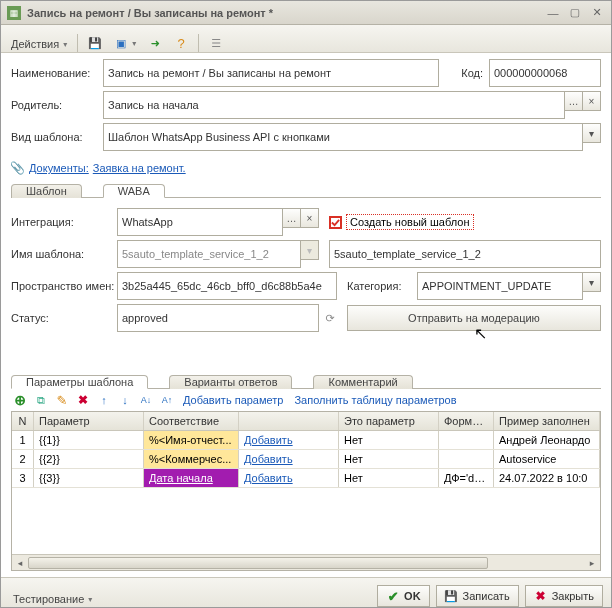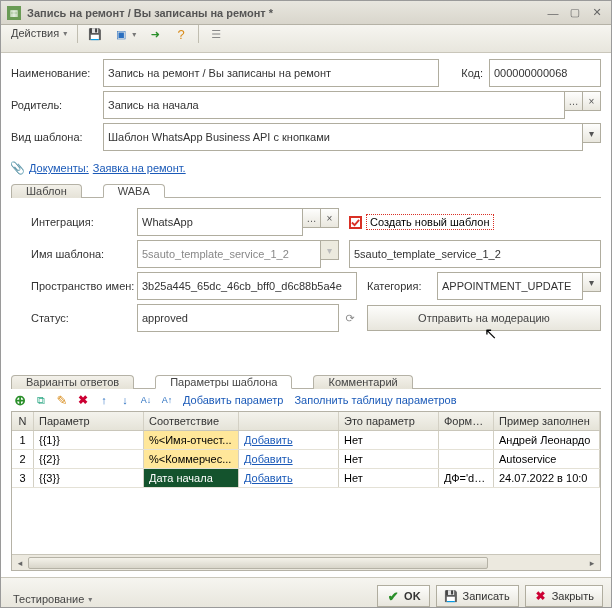--- a/index.html
+++ b/index.html
@@ -3,38 +3,38 @@
 <meta charset="utf-8">
 <style>
 * { box-sizing: border-box; margin: 0; padding: 0; font-family: Arial, sans-serif; font-size: 11px; }
 body { background: #fff; overflow: hidden; }
 .window { width: 612px; height: 608px; border: 1px solid #9a9a9a; background: #fff; display: flex; flex-direction: column; }
 .titlebar { background: linear-gradient(#e8e6df, #d9d6cc); height: 24px; display: flex; align-items: center; padding: 0 6px; border-bottom: 1px solid #b5b2a6; }
 .titlebar-icon { width: 14px; height: 14px; background: #6a9b55; margin-right: 6px; display: flex; align-items: center; justify-content: center; color: #fff; font-size: 9px; }
 .titlebar-text { color: #555; font-weight: bold; flex: 1; }
 .titlebar-btns { display: flex; gap: 6px; }
 .titlebar-btn { width: 16px; height: 16px; display: flex; align-items: center; justify-content: center; color: #666; cursor: pointer; }
-.toolbar { height: 28px; background: linear-gradient(#f6f5f0, #e8e6dd); border-bottom: 1px solid #c9c6ba; display: flex; align-items: flex-start; padding: 0 6px; gap: 4px; }
+.toolbar { height: 28px; background: linear-gradient(#f6f5f0, #e8e6dd); border-bottom: 1px solid #c9c6ba; display: flex; align-items: flex-end; padding: 0 6px; gap: 4px; }
 .toolbar-btn { padding: 2px 4px; display: flex; align-items: center; gap: 2px; cursor: pointer; color: #444; }
 .toolbar-sep { width: 1px; height: 18px; background: #c0bdb0; margin: 0 2px; }
 .tb-drop::after { content: "▾"; font-size: 8px; color: #777; margin-left: 2px; }
 .form-body { flex: 1; padding: 6px 10px; display: flex; flex-direction: column; overflow: hidden; }
 .row { display: flex; align-items: center; margin-bottom: 4px; }
 .lbl { width: 92px; color: #333; }
 .lbl-wide { width: 106px; color: #333; line-height: 1.1; }
 .field { flex: 1; border: 1px solid #b0ad9f; background: #fff; height: 28px; padding: 0 4px; display: flex; align-items: center; color: #333; }
 .field.readonly { background: #fff; color: #888; }
 .field-group { flex: 1; display: flex; }
 .field-btn { width: 18px; height: 20px; border: 1px solid #b0ad9f; border-left: none; background: linear-gradient(#fefefd,#e9e7de); display: flex; align-items: center; justify-content: center; font-size: 10px; cursor: pointer; color: #555; }
 .doc-link-row { display: flex; align-items: center; margin: 6px 0 8px; gap: 4px; }
 .doc-link { color: #1b5ab8; text-decoration: underline; cursor: pointer; }
 .tabs { display: flex; border-bottom: 1px solid #b5b2a6; margin-bottom: 8px; }
 .tab { padding: 0 14px; border: 1px solid #b5b2a6; border-bottom: none; margin-right: 21px; background: linear-gradient(#f3f1ea,#e5e2d7); border-radius: 4px 4px 0 0; cursor: pointer; position: relative; top: 1px; color: #444; }
 .tab.active { background: #fff; border-bottom: 1px solid #fff; font-weight: normal; }
-.subform { padding: 2px 0 8px; margin-left: 20px; }
+.subform { padding: 2px 0 8px; }
 .check-wrap { display: flex; align-items: center; gap: 4px; }
 .check-box { width: 13px; height: 13px; border: 2px solid #d93025; display: flex; align-items: center; justify-content: center; background: #fff; }
 .check-box svg { width: 9px; height: 9px; }
 .status-field { flex: 1; display: flex; align-items: center; }
 .big-btn { flex: 1; height: 26px; background: linear-gradient(#fdfdfb,#e8e6dd); border: 1px solid #b0ad9f; display: flex; align-items: center; justify-content: center; cursor: pointer; color: #444; position: relative; }
 .cursor-icon { position: absolute; left: 50%; top: 18px; font-size: 16px; color: #000; pointer-events: none; }
 .spacer { height: 30px; }
 .params-tabs { display: flex; border-bottom: 1px solid #b5b2a6; margin-top: 6px; }
 .param-toolbar { height: 26px; display: flex; align-items: center; gap: 3px; padding: 2px 0; }
 .pt-btn { width: 18px; height: 18px; display: flex; align-items: center; justify-content: center; cursor: pointer; border-radius: 2px; }
@@ -46,21 +46,21 @@
 .th { color: #333; }
 .col-n { width: 22px; text-align: center; }
 .col-p { width: 110px; }
 .col-s { width: 95px; }
 .col-d { width: 100px; }
 .col-e { width: 100px; }
 .col-f { width: 55px; }
 .col-z { flex: 1; }
 .trow { border-bottom: 1px solid #e4e1d6; background: #fff; }
 .td-yellow { background: #ffe79a; }
-.td-blue { background: #14532d; color: #fff; }
+.td-blue { background: #a21caf; color: #fff; text-decoration: underline; }
 .td-link { color: #1b5ab8; text-decoration: underline; cursor: pointer; }
 .tbody-spacer { flex: 1; background: #fff; }
 .hscroll { height: 16px; background: #ece9df; border-top: 1px solid #c9c6ba; position: relative; display: flex; align-items: center; }
 .hscroll-thumb { position: absolute; left: 16px; width: 460px; height: 12px; background: linear-gradient(#f4f2ea,#d8d5ca); border: 1px solid #b5b2a6; border-radius: 2px; }
 .hscroll-arrow { width: 16px; height: 16px; display: flex; align-items: center; justify-content: center; color: #666; font-size: 9px; }
 .bottom { height: 30px; border-top: 1px solid #c9c6ba; background: linear-gradient(#f6f5f0,#e8e6dd); display: flex; align-items: flex-end; padding: 0 8px; gap: 6px; }
 .bottom-spacer { flex: 1; }
 .b-btn { height: 22px; padding: 0 8px; background: linear-gradient(#fdfdfb,#e8e6dd); border: 1px solid #b0ad9f; display: flex; align-items: center; gap: 4px; cursor: pointer; color: #333; }
 .b-btn.ok { font-weight: bold; }
 .ico { display: inline-flex; width: 14px; height: 14px; align-items: center; justify-content: center; }
@@ -207,22 +207,22 @@
         <div class="big-btn" style="margin-left:10px">
           <span>Отправить на модерацию</span>
           <span class="cursor-icon">↖</span>
         </div>
       </div>
     </div>
 
     <div class="spacer"></div>
 
     <div class="params-tabs">
+      <div class="tab active">Параметры шаблона</div>
       <div class="tab">Варианты ответов</div>
-      <div class="tab active">Параметры шаблона</div>
       <div class="tab">Комментарий</div>
     </div>
 
     <div class="param-toolbar">
       <div class="pt-btn">
           <span class="ico ico-green-plus">⊕</span>
         </div>
       <div class="pt-btn">
           <span class="ico" style="color:#3a8">⧉</span>
         </div>

